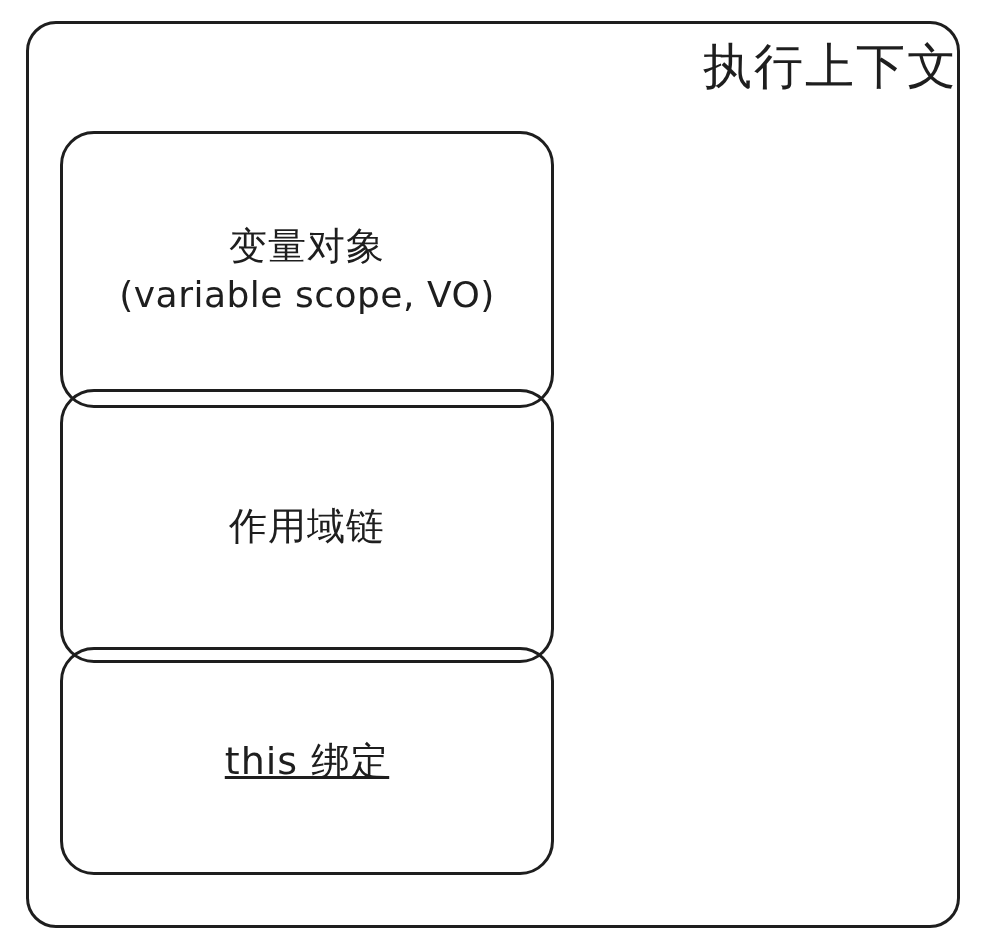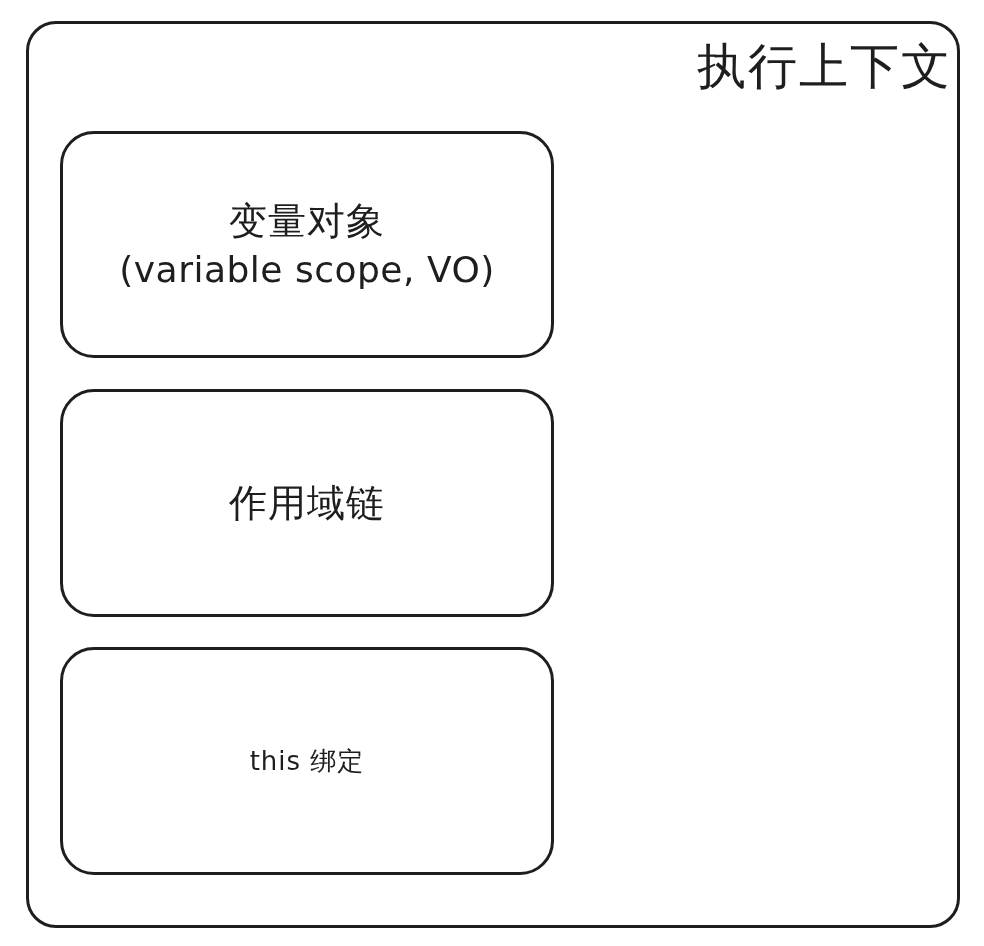--- a/index.html
+++ b/index.html
@@ -30,21 +30,21 @@
     height: 907px;
     box-sizing: border-box;
     border: 3px solid #1e1e1e;
     border-radius: 30px;
     background: transparent;
   }
 
   
   .context-title {
     position: absolute;
-    right: 32px;
+    right: 26px;
     top: 36px;
     font-size: 49px;
     line-height: 1.25;
     color: #1e1e1e;
     letter-spacing: 2px;
     white-space: nowrap;
     font-family: "DejaVu Sans", "Liberation Sans", sans-serif;
     font-weight: 400;
   }
 
@@ -55,46 +55,47 @@
     width: 494px;
     box-sizing: border-box;
     border: 3px solid #1e1e1e;
     border-radius: 34px;
     background: transparent;
     display: flex;
     flex-direction: column;
     align-items: center;
     justify-content: center;
   }
-  .inner-box.b1 { top: 131px; height: 227px; }
-  .inner-box.b2 { top: 389px; height: 228px; }
+  .inner-box.b1 { top: 131px; height: 277px; }
+  .inner-box.b2 { top: 389px; height: 274px; }
   .inner-box.b3 { top: 647px; height: 228px; }
 
   .box-text {
     text-align: center;
     color: #1e1e1e;
     white-space: nowrap;
   }
   .line-cn {
     font-size: 38px;
     line-height: 1.32;
     letter-spacing: 1px;
     font-family: "DejaVu Sans", "Liberation Sans", sans-serif;
   }
   .line-en {
     font-size: 36px;
     line-height: 1.32;
     letter-spacing: 0.5px;
     font-family: "DejaVu Sans", "Liberation Sans", sans-serif;
   }
   .line-mixed {
-    font-size: 26px;
+    font-size: 38px;
     line-height: 1.32;
     letter-spacing: 1px;
     font-family: "DejaVu Sans", "Liberation Sans", sans-serif;
+    text-decoration: underline;
   }
 </style>
 </head>
 <body>
 
 <div id="canvas">
 
   <div class="outer-box"></div>
 
   <div class="context-title">执行上下文</div>

